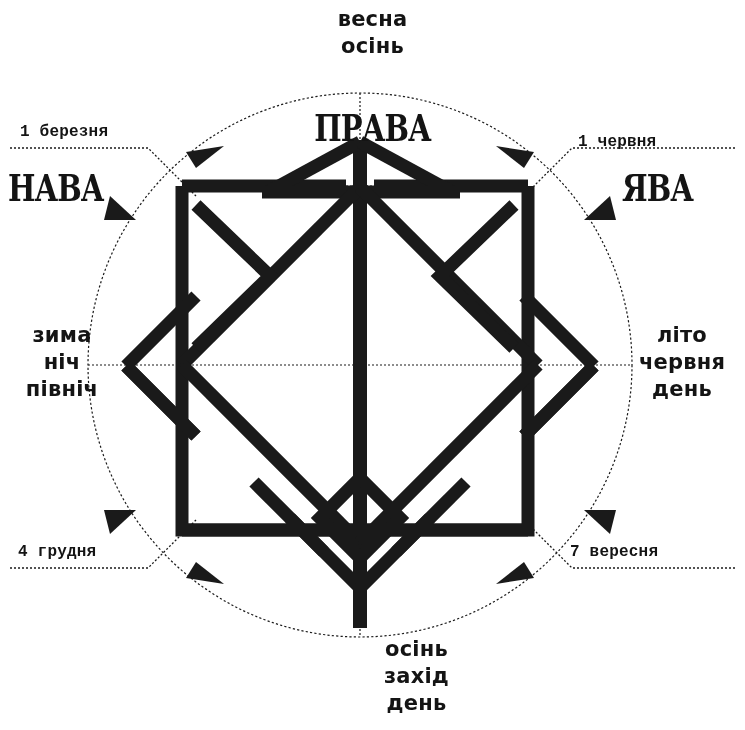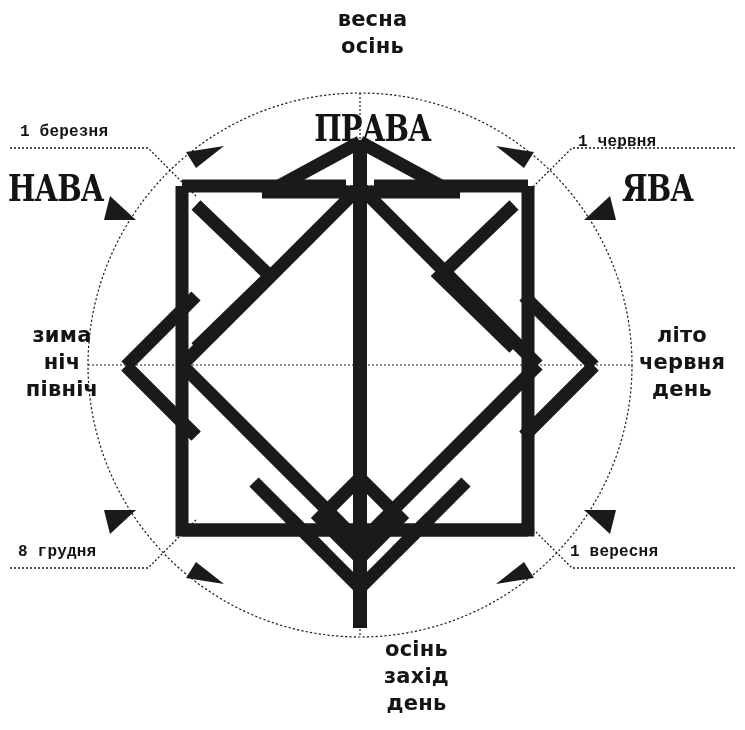--- a/index.html
+++ b/index.html
@@ -171,19 +171,19 @@
   </div>
 
   <div class="lbl lbl-season" id="right-season">
     <div>літо</div>
     <div>червня</div>
     <div>день</div>
   </div>
 
   <div class="lbl lbl-date" id="date-nw">1 березня</div>
   <div class="lbl lbl-date" id="date-ne">1 червня</div>
-  <div class="lbl lbl-date" id="date-sw">8 грудня</div>
-  <div class="lbl lbl-date" id="date-se">1 вересня</div>
+  <div class="lbl lbl-date" id="date-sw">4 грудня</div>
+  <div class="lbl lbl-date" id="date-se">7 вересня</div>
 
   <div class="lbl lbl-realm" id="realm-nava">НАВА</div>
   <div class="lbl lbl-realm" id="realm-yava">ЯВА</div>
 
 </div>
 
 </body></html>

